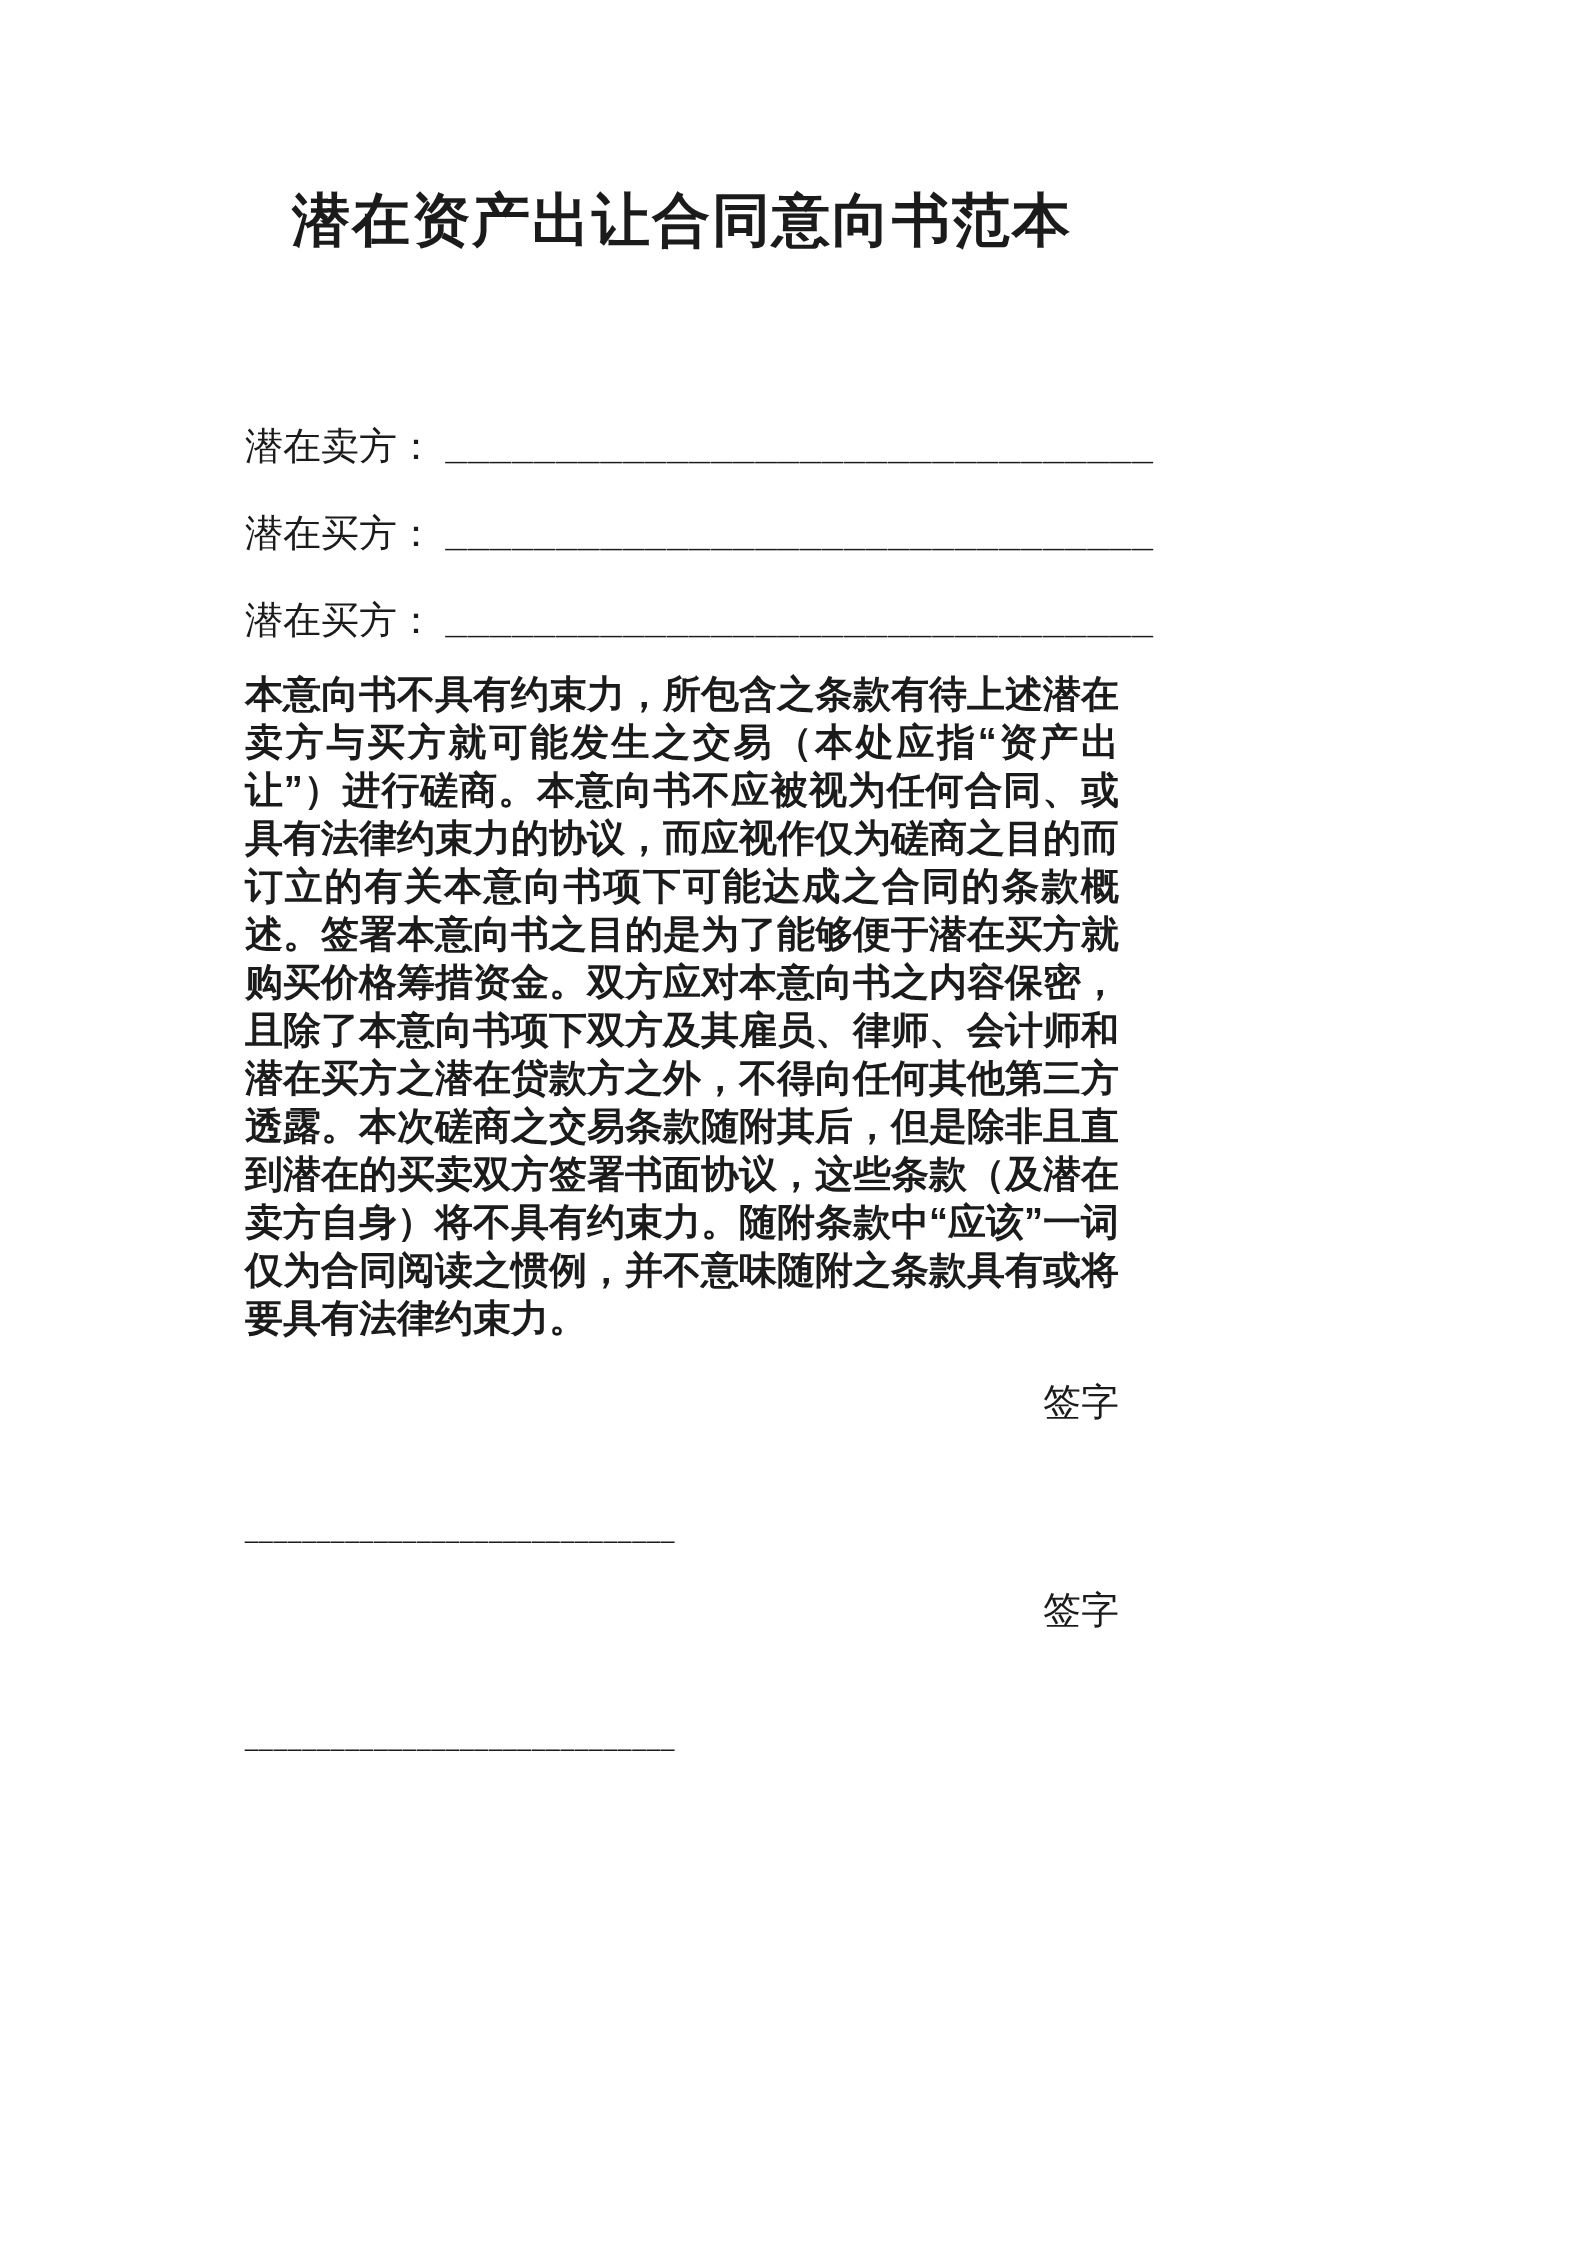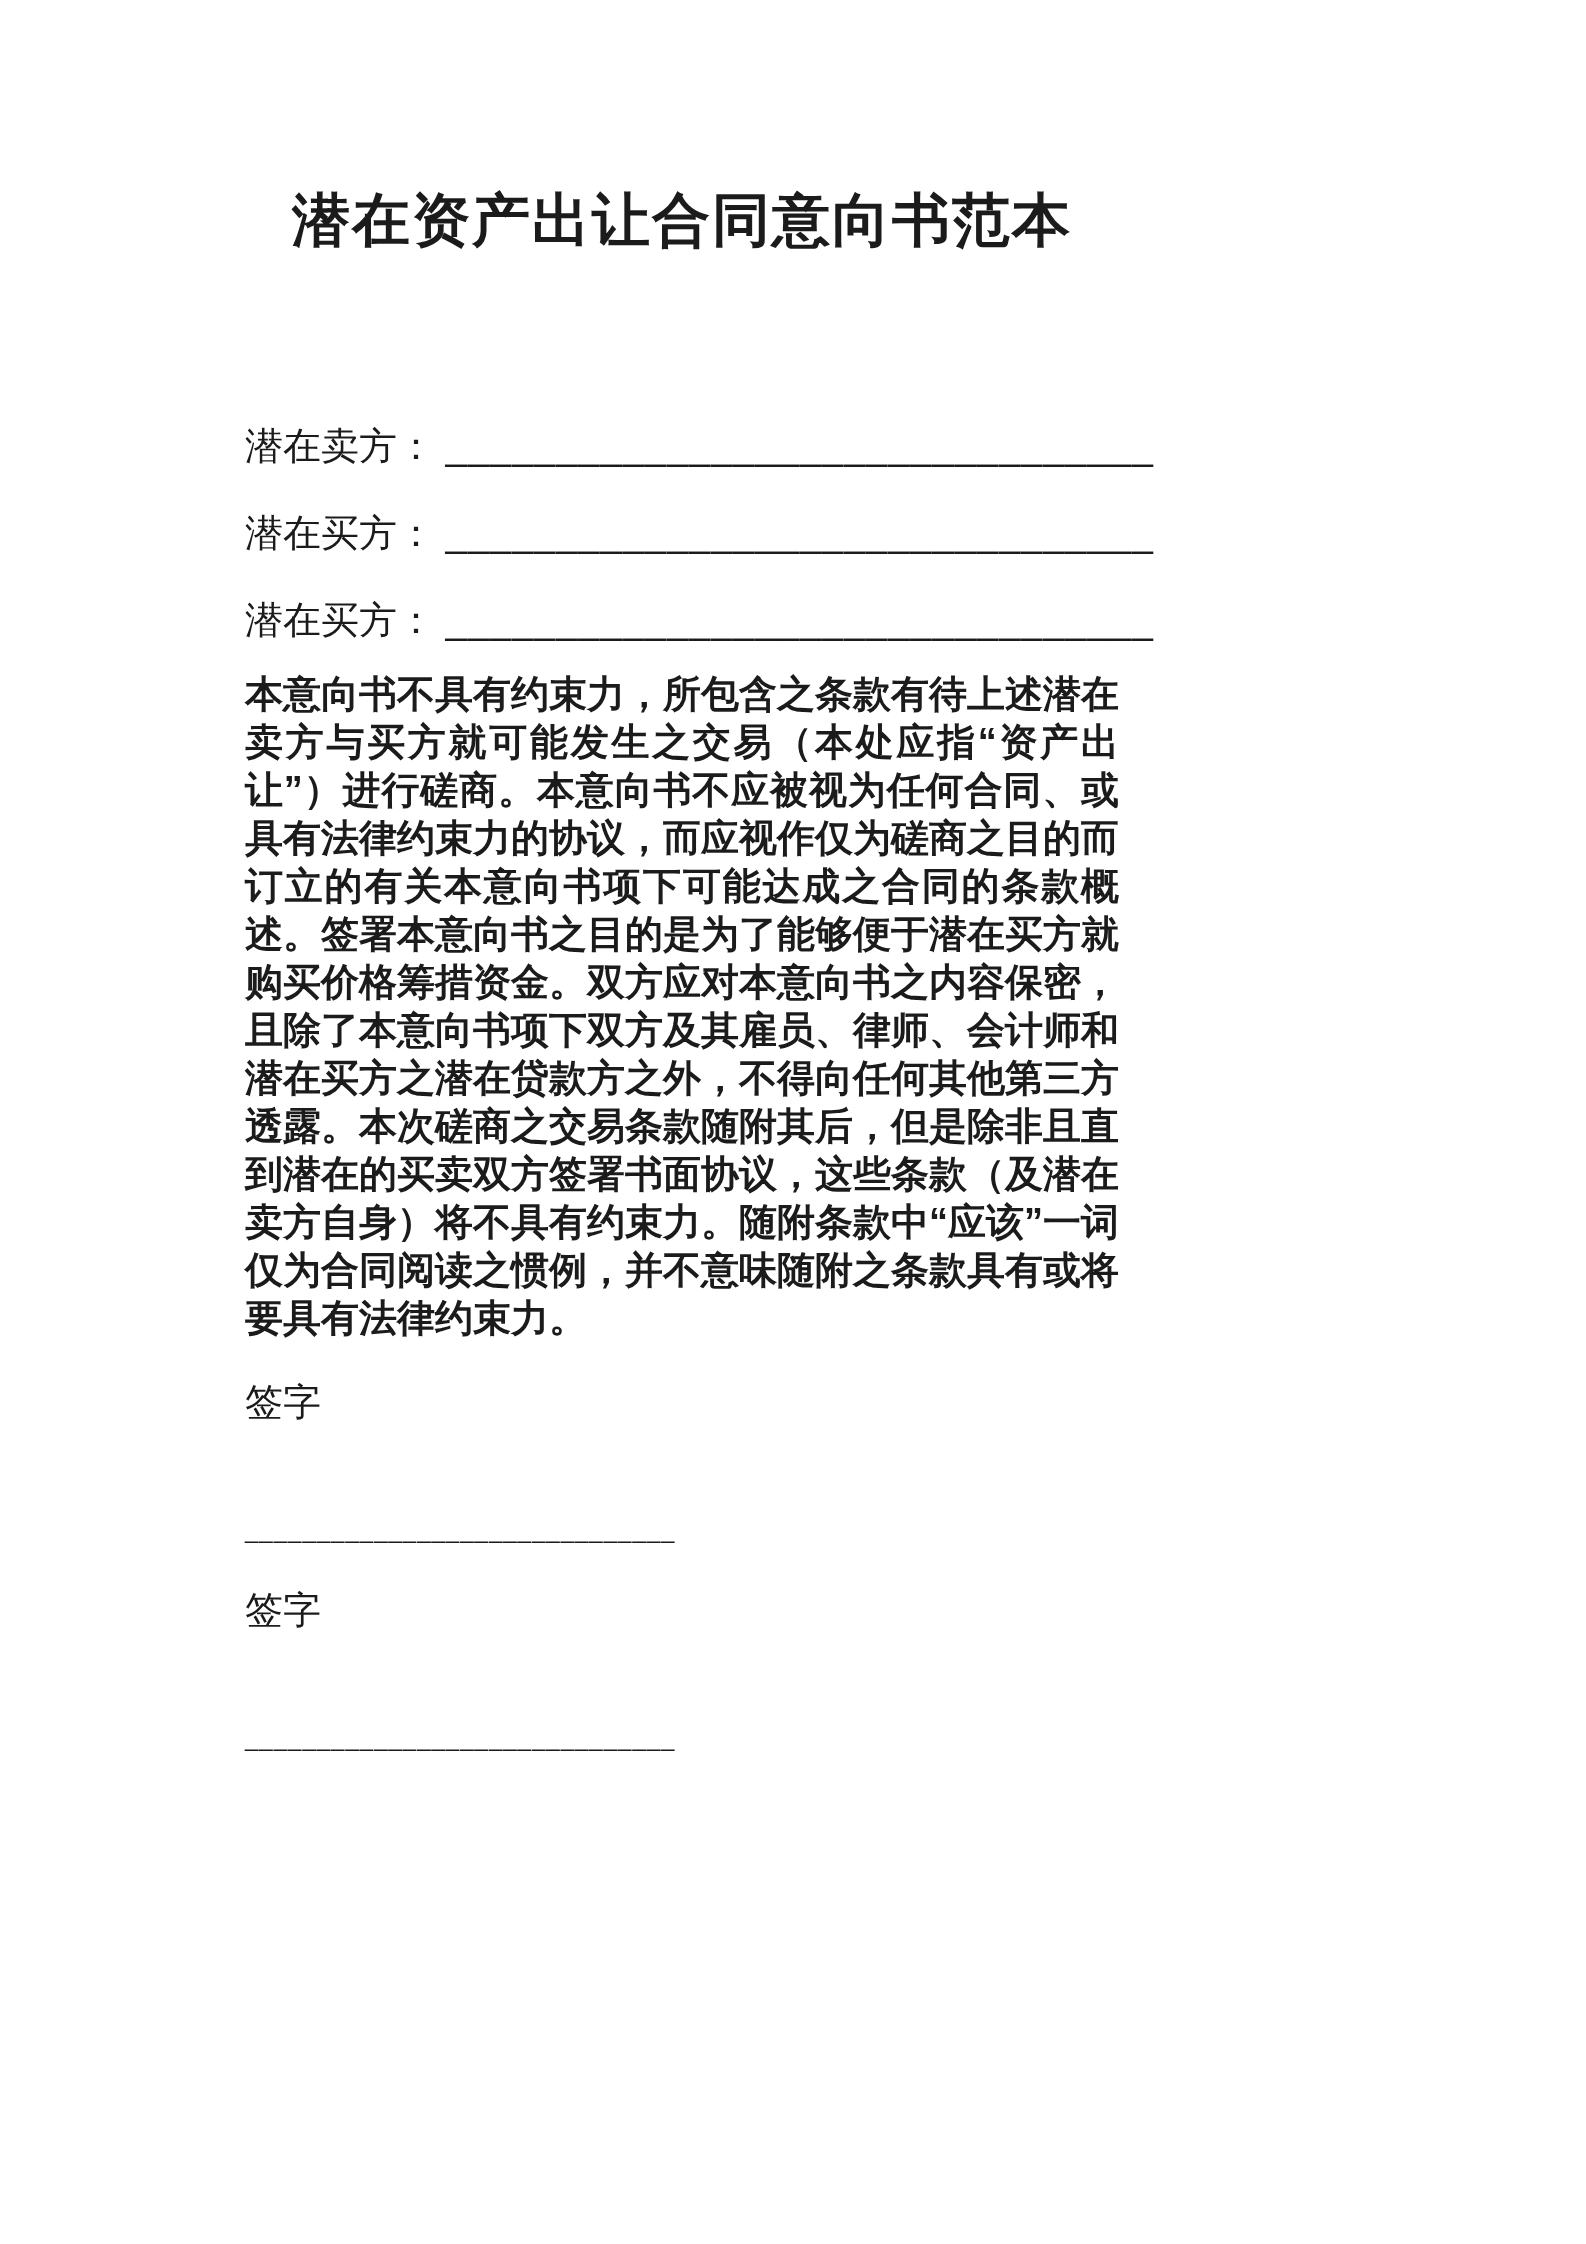--- a/index.html
+++ b/index.html
@@ -32,36 +32,38 @@
   .field-row {
     font-size: 38px;
     line-height: 87px;
     white-space: nowrap;
   }
   .field-label {
     font-weight: 400;
   }
   .field-line {
     letter-spacing: 1px;
+    font-weight: bold;
   }
   .field-row.date-row .field-line {
     margin-left: 34px;
   }
   .body-text {
     margin: 6px 0 0 0;
     font-size: 38px;
     line-height: 48px;
     text-align: justify;
     text-justify: inter-ideograph;
     font-weight: bold;
   }
   .sig-block .sig-label {
     font-size: 38px;
     line-height: 60px;
     margin-top: 30px;
+    text-align: right;
   }
   .sig-block .sig-line {
     font-size: 24px;
     line-height: 40px;
     margin-top: 78px;
     letter-spacing: 1px;
   }
 </style>
 </head>
 <body>

